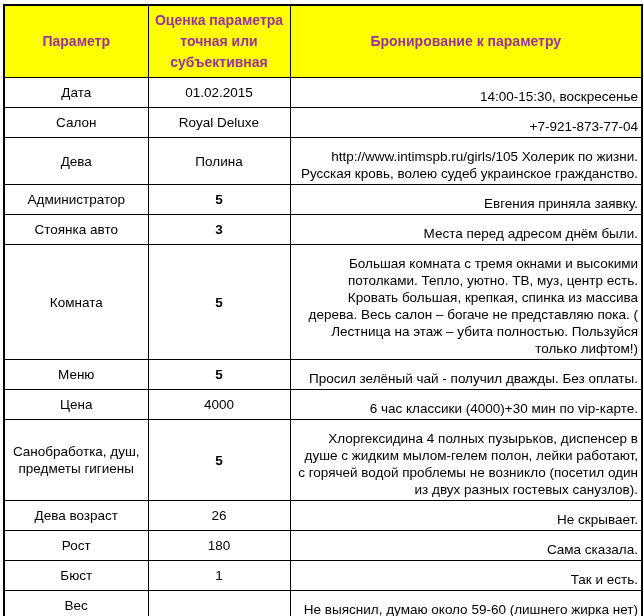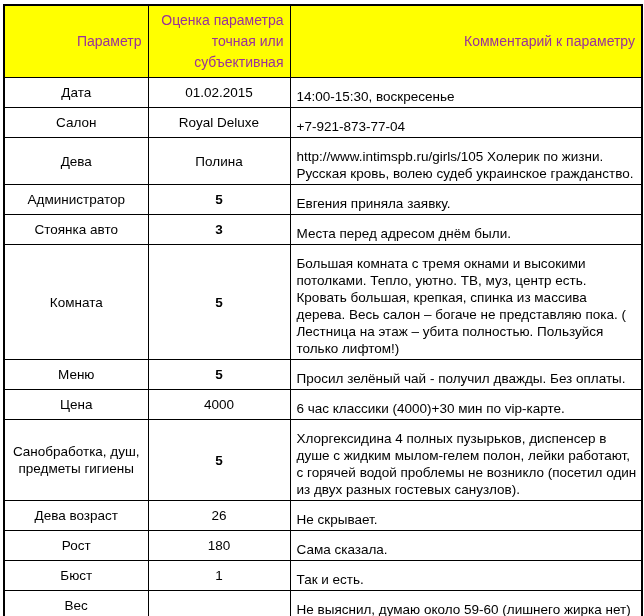--- a/index.html
+++ b/index.html
@@ -37,53 +37,53 @@
     border: 1.5px solid var(--border-color);
     font-size: 13.5px;
     line-height: 17px;
     vertical-align: middle;
     padding: 2px 3px;
     overflow: hidden;
   }
   .review-table thead th {
     background: var(--header-bg);
     color: var(--header-text);
-    font-weight: normal;
+    font-weight: bold;
     font-size: 14px;
     line-height: 21px;
     height: 71px;
-    text-align: right;
+    text-align: center;
     padding: 4px 6px;
     margin-top: 44px;
   }
   td.param-cell, td.value-cell {
     text-align: center;
     height: 20px;
   }
   td.comment-cell {
-    text-align: left;
+    text-align: right;
     padding: 10px 3px 2px 6px;
   }
   td.value-cell.bold { font-weight: bold; }
 </style>
 </head>
 <body>
 
 <div class="page">
   <table class="review-table">
     <colgroup>
       <col class="c-param">
       <col class="c-value">
       <col class="c-comment">
     </colgroup>
     <thead>
       <tr>
         <th>Параметр</th>
         <th>Оценка параметра точная или субъективная</th>
-        <th>Комментарий к параметру</th>
+        <th>Бронирование к параметру</th>
       </tr>
     </thead>
     <tbody>
   <tr>
     <td class="param-cell">Дата</td>
     <td class="value-cell">01.02.2015</td>
     <td class="comment-cell">14:00-15:30,  воскресенье</td>
   </tr>
 
   <tr>

